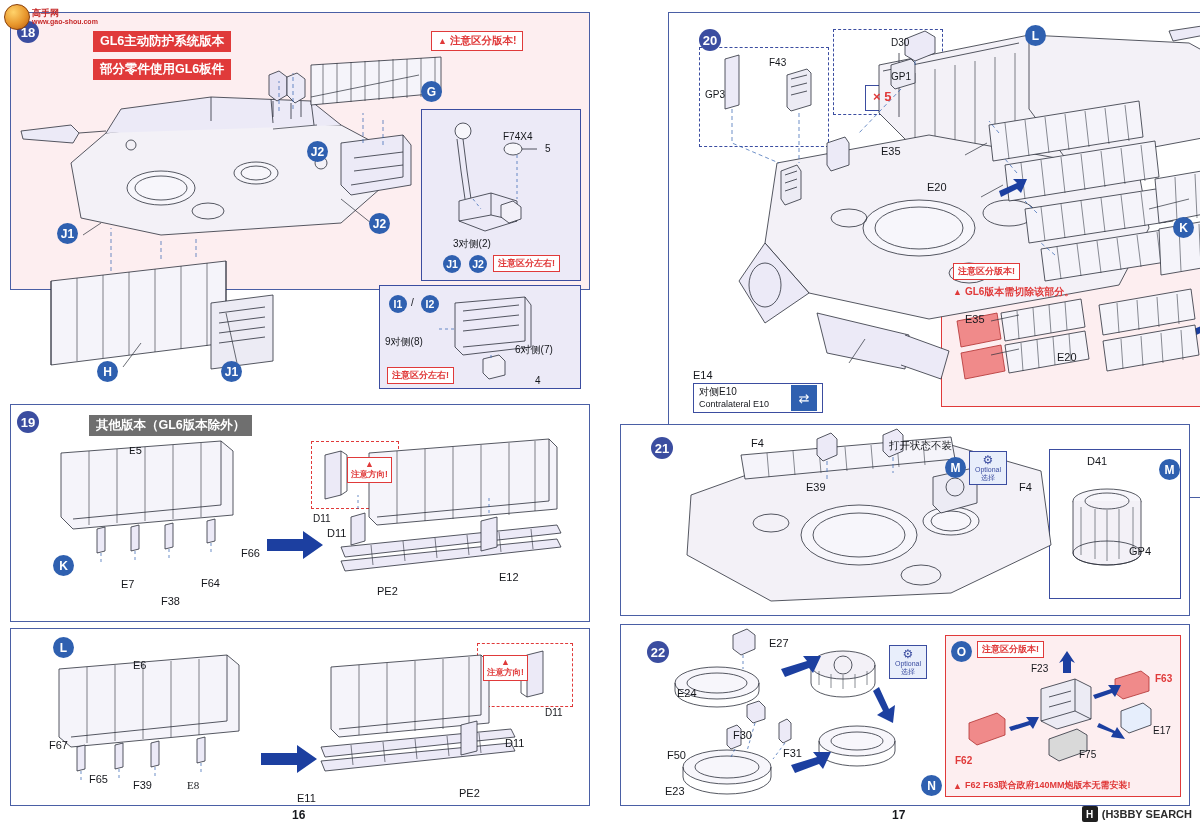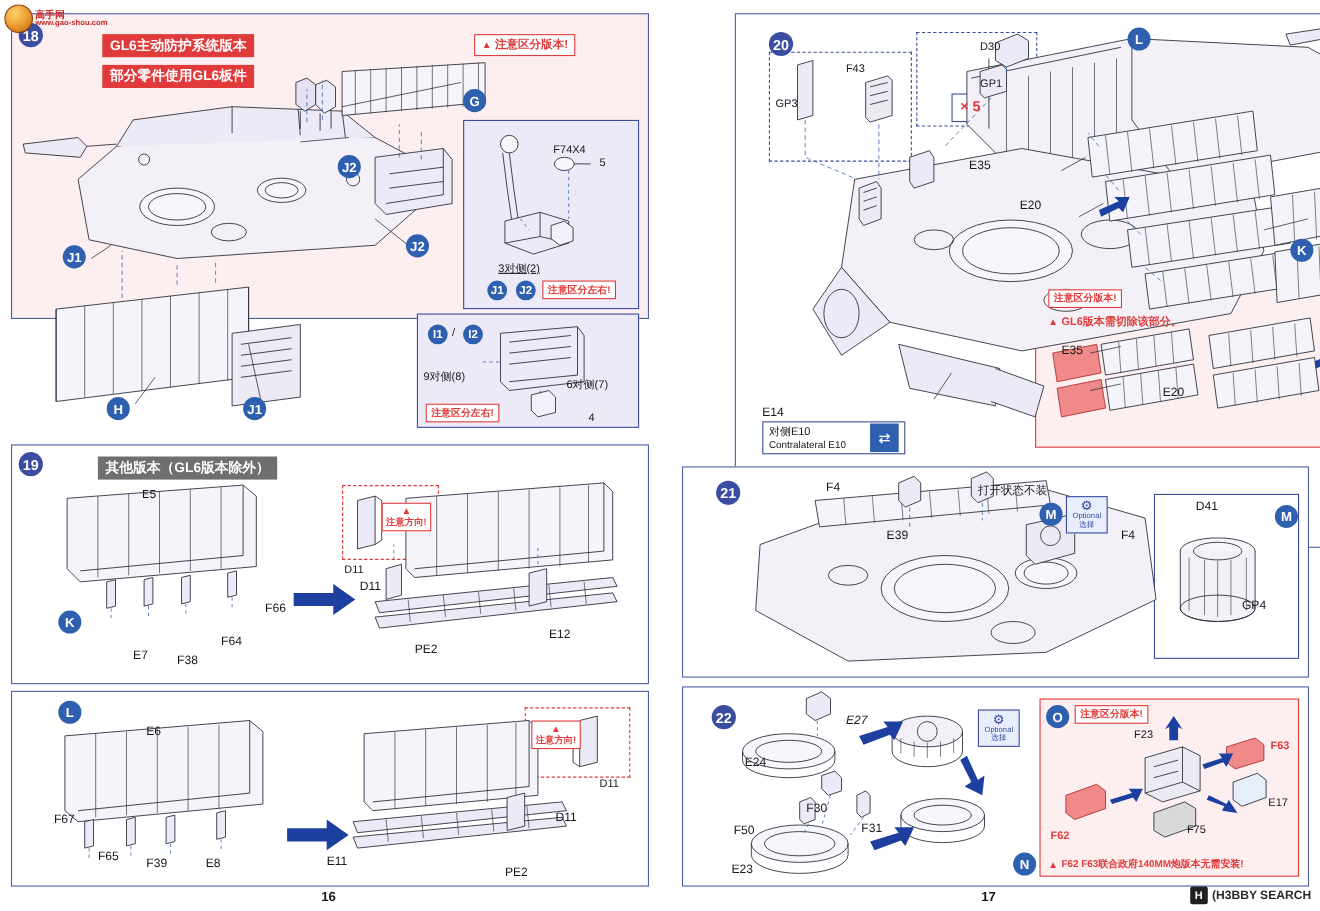--- a/index.html
+++ b/index.html
@@ -272,21 +272,21 @@
           <path d="M70 84 L70 106 L96 112 M70 106 L38 112"></path>
           <path d="M80 96 L92 92 L100 98 L100 110 L88 114 L80 108 Z" fill="#f2f0f8"></path>
           <g stroke="#2f60b0" stroke-width="0.7" stroke-dasharray="3 3">
             <path d="M52 90 L60 100"></path>
             <path d="M96 46 L96 90"></path>
           </g>
         </g>
       </svg>
       <div class="lbl sm" style="left:492px; top:118px;">F74X4</div>
       <div class="lbl sm" style="left:534px; top:130px;">5</div>
-      <div class="lbl sm" style="left:442px; top:224px;text-decoration:underline;">3对侧(2)</div>
+      <div class="lbl sm" style="left:442px; top:224px;">3对侧(2)</div>
       <div class="letter small" style="left:432px; top:242px;">J1</div>
       <div class="letter small" style="left:458px; top:242px;">J2</div>
       <div class="warnbox" style="left:482px; top:242px; padding:1px 4px; font-size:9px;">
         <span>注意区分左右!</span>
       </div>
 
       <div class="lavbox" style="left:368px; top:272px; width:202px; height:104px;"></div>
       <svg class="draw" style="left:368px; top:272px;" width="202" height="104" viewBox="0 0 202 104">
         <g fill="none" stroke="#2b2f3a" stroke-width="0.8">
           <path d="M76 18 L146 12 L152 20 L152 62 L84 70 L76 62 Z" fill="#eceaf7"></path>
@@ -348,21 +348,21 @@
             <path d="M347 104 L347 90 M478 108 L478 92"></path>
           </g>
         </g>
       </svg>
 
       <div class="step-badge" style="left:6px; top:6px;">19</div>
       <div class="titlebar gray" style="left:78px; top:10px;">其他版本（GL6版本除外）</div>
 
       <div class="lbl" style="left:118px; top:40px;font-family:Liberation Mono, monospace;">E5</div>
       <div class="lbl" style="left:230px; top:142px;">F66</div>
-      <div class="lbl" style="left:110px; top:185px;">E7</div>
+      <div class="lbl" style="left:110px; top:173px;">E7</div>
       <div class="lbl" style="left:150px; top:190px;">F38</div>
       <div class="lbl" style="left:190px; top:172px;text-align:center;">F64</div>
       <div class="lbl" style="left:316px; top:122px;">D11</div>
       <div class="lbl" style="left:366px; top:180px;">PE2</div>
       <div class="lbl" style="left:488px; top:166px;">E12</div>
       <div class="letter" style="left:42px; top:150px;">K</div>
 
       <div class="dashbox red" style="left:300px; top:36px; width:88px; height:68px;"></div>
       <svg class="draw" style="left:300px; top:36px;" width="88" height="68" viewBox="0 0 88 68">
         <g fill="none" stroke="#2b2f3a" stroke-width="0.8">
@@ -408,22 +408,22 @@
           </g>
           <path d="M450 96 L466 92 L466 122 L450 126 Z" fill="#eceaf7"></path>
         </g>
       </svg>
 
       <div class="letter" style="left:42px; top:8px;">L</div>
       <div class="lbl" style="left:122px; top:30px;">E6</div>
       <div class="lbl" style="left:38px; top:110px;">F67</div>
       <div class="lbl" style="left:78px; top:144px;">F65</div>
       <div class="lbl" style="left:122px; top:150px;">F39</div>
-      <div class="lbl" style="left:176px; top:150px;">E8</div>
-      <div class="lbl" style="left:286px; top:148px;">E11</div>
+      <div class="lbl" style="left:176px; top:150px;font-family:Liberation Serif, serif;">E8</div>
+      <div class="lbl" style="left:286px; top:163px;">E11</div>
       <div class="lbl" style="left:448px; top:158px;">PE2</div>
       <div class="lbl" style="left:494px; top:108px;">D11</div>
 
       <div class="dashbox red" style="left:466px; top:14px; width:96px; height:64px;"></div>
       <svg class="draw" style="left:466px; top:14px;" width="96" height="64" viewBox="0 0 96 64">
         <g fill="none" stroke="#2b2f3a" stroke-width="0.8">
           <path d="M50 12 L66 8 L66 50 L50 54 Z" fill="#eceaf7"></path>
           <path d="M50 12 L44 16 L44 50 L50 54"></path>
         </g>
       </svg>
@@ -675,21 +675,21 @@
             <path d="M134 98 L126 126 M114 124 L110 132 M164 118 L152 134"></path>
           </g>
 
           <path d="M160 44 L186 36 L182 31 L200 31 L192 48 L188 43 L164 52 Z" fill="#1c3fa0" stroke="none"></path>
           <path d="M170 140 L196 132 L192 127 L210 127 L202 144 L198 139 L174 148 Z" fill="#1c3fa0" stroke="none"></path>
           <path d="M258 62 L268 84 L274 80 L272 98 L256 90 L262 86 L252 66 Z" fill="#1c3fa0" stroke="none"></path>
         </g>
       </svg>
 
       <div class="step-badge" style="left:26px; top:16px;">22</div>
-      <div class="lbl" style="left:148px; top:24px;font-style:italic;">E27</div>
+      <div class="lbl" style="left:148px; top:12px;">E27</div>
       <div class="lbl" style="left:56px; top:62px;">E24</div>
       <div class="lbl" style="left:112px; top:104px;">F30</div>
       <div class="lbl" style="left:46px; top:124px;">F50</div>
       <div class="lbl" style="left:162px; top:122px;">F31</div>
       <div class="lbl" style="left:44px; top:160px;">E23</div>
 
       <div class="optbox" style="left:268px; top:20px;">
         <span class="gear">⚙</span>
         <span>Optional</span>
         <span>选择</span>

